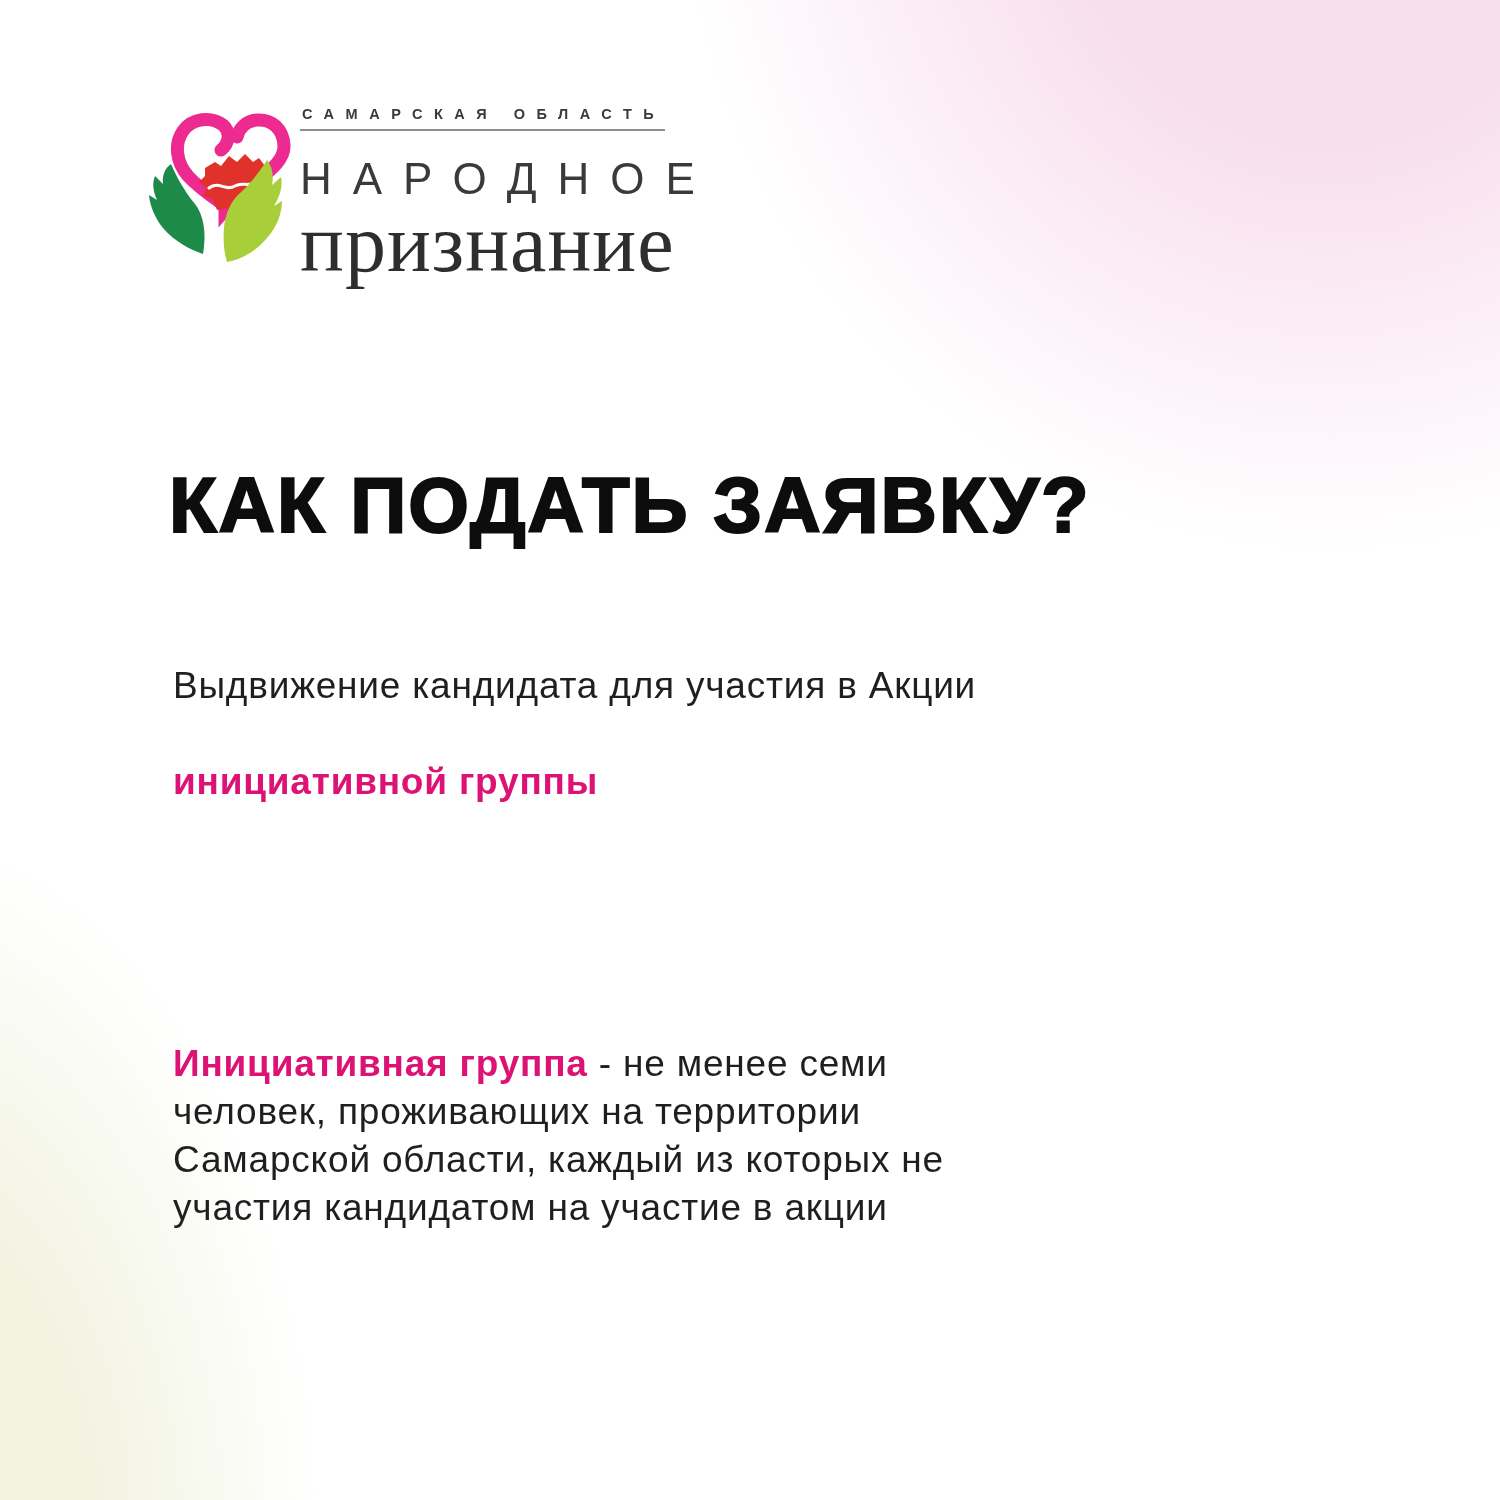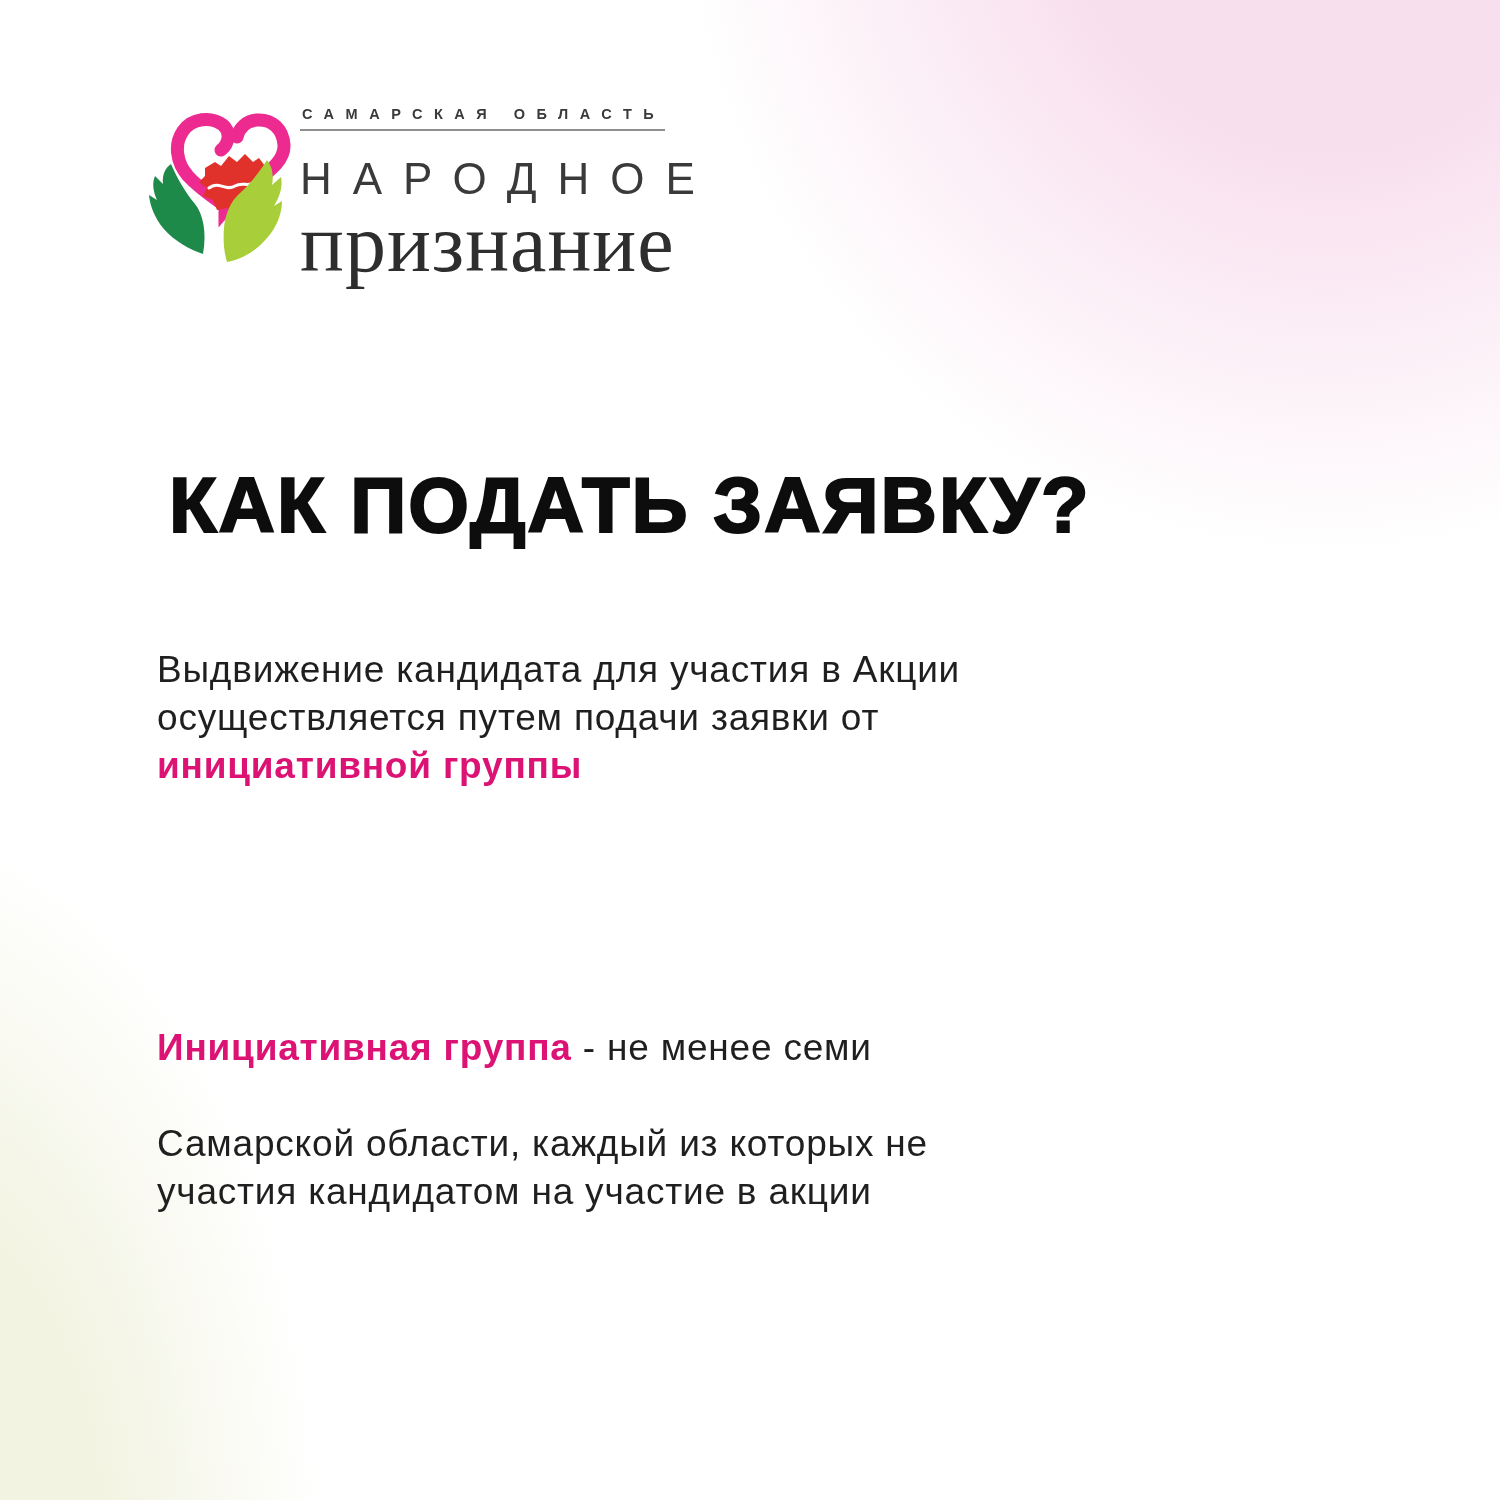--- a/index.html
+++ b/index.html
@@ -50,21 +50,21 @@
     margin:13px;
     font-size:78px;line-height:1.05;
     font-weight:bold;letter-spacing:2px;
     color:var(--heading-color,#0d0d0d);
     -webkit-text-stroke:2.2px var(--heading-color,#0d0d0d);
     white-space:nowrap;
   }
 
   
   .para{
-    position:absolute;left:157px;margin:0;
+    position:absolute;left:157px;margin:16px;
     font-size:37px;line-height:48px;letter-spacing:.8px;
     color:var(--text-color,#1f1f1f);
     white-space:nowrap;
   }
   .para.p1{top:646px;}
   .para.p2{top:1024px;}
   .accent{
     color:var(--accent,#dc1374);
     font-weight:bold;
   }
@@ -119,24 +119,24 @@
       <div class="logo-region">САМАРСКАЯ ОБЛАСТЬ</div>
       <div class="logo-brand-top">НАРОДНОЕ</div>
       <div class="logo-brand-bottom">признание</div>
     </div>
   </header>
 
   <h1 class="title">КАК ПОДАТЬ ЗАЯВКУ?</h1>
 
   <p class="para p1">
     <span>Выдвижение кандидата для участия в Акции</span><br>
-    <span>осуществляется путем подачи заявки от</span><br>
+    <br>
     <span class="accent">инициативной группы</span>
   </p>
 
   <p class="para p2">
     <span class="accent">Инициативная группа</span><span> - не менее семи</span><br>
-    <br>
+    <span>человек, проживающих на территории</span><br>
     <span>Самарской области, каждый из которых не</span><br>
     <span>участия кандидатом на участие в акции</span>
   </p>
 
 </div>
 
 </body></html>

